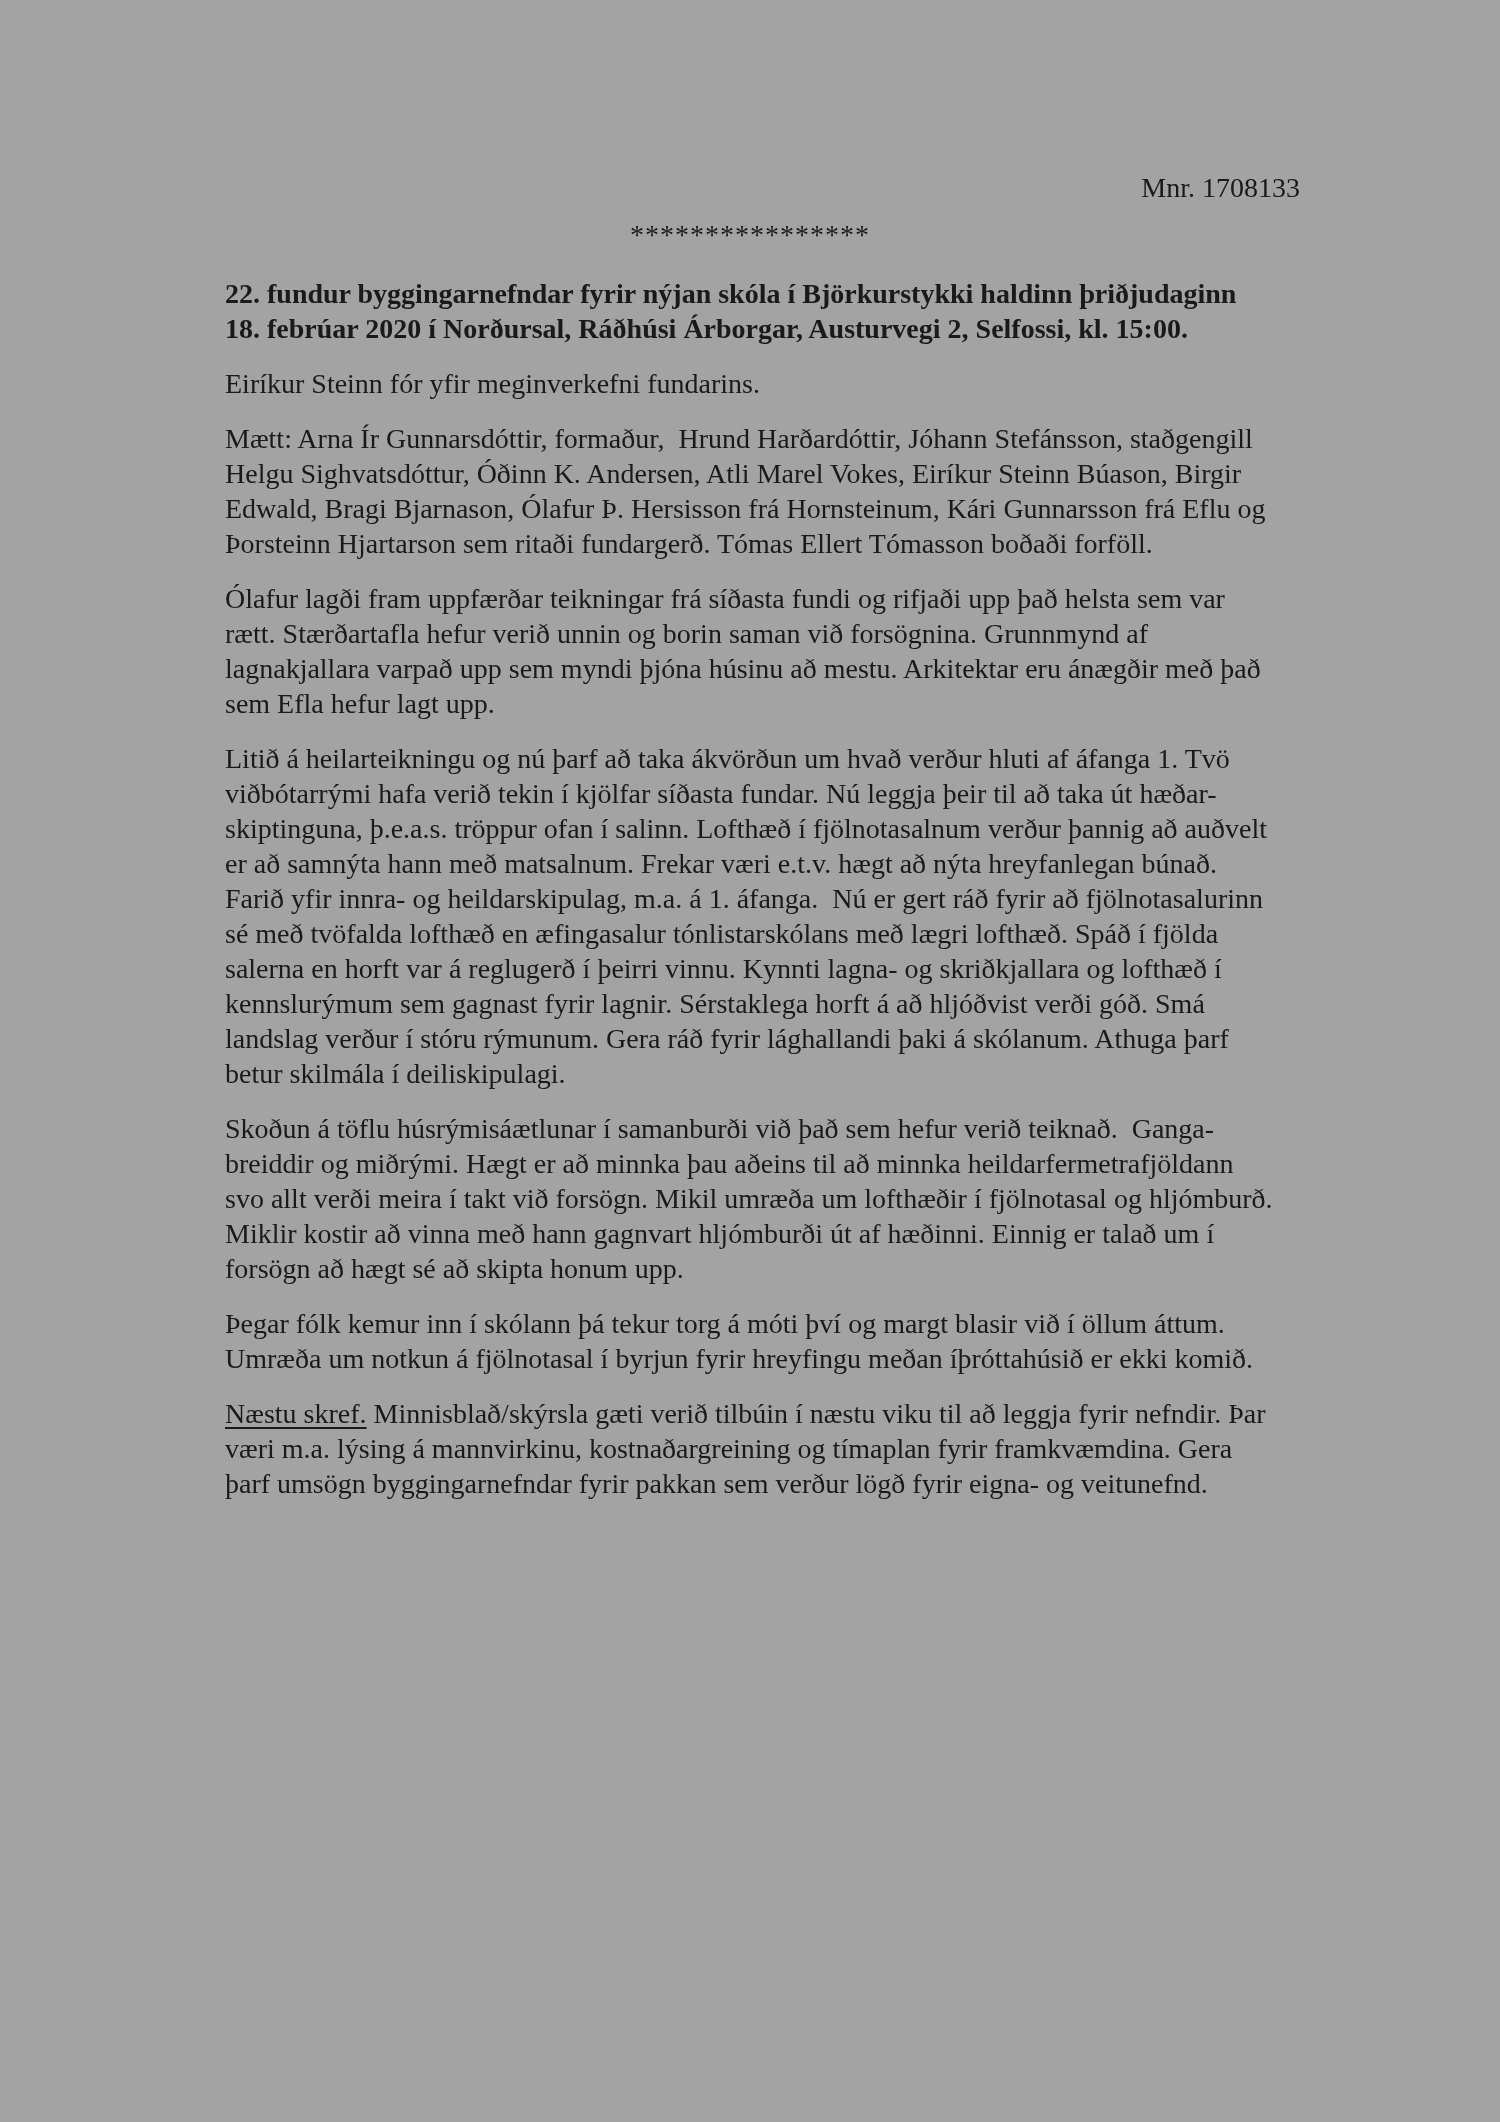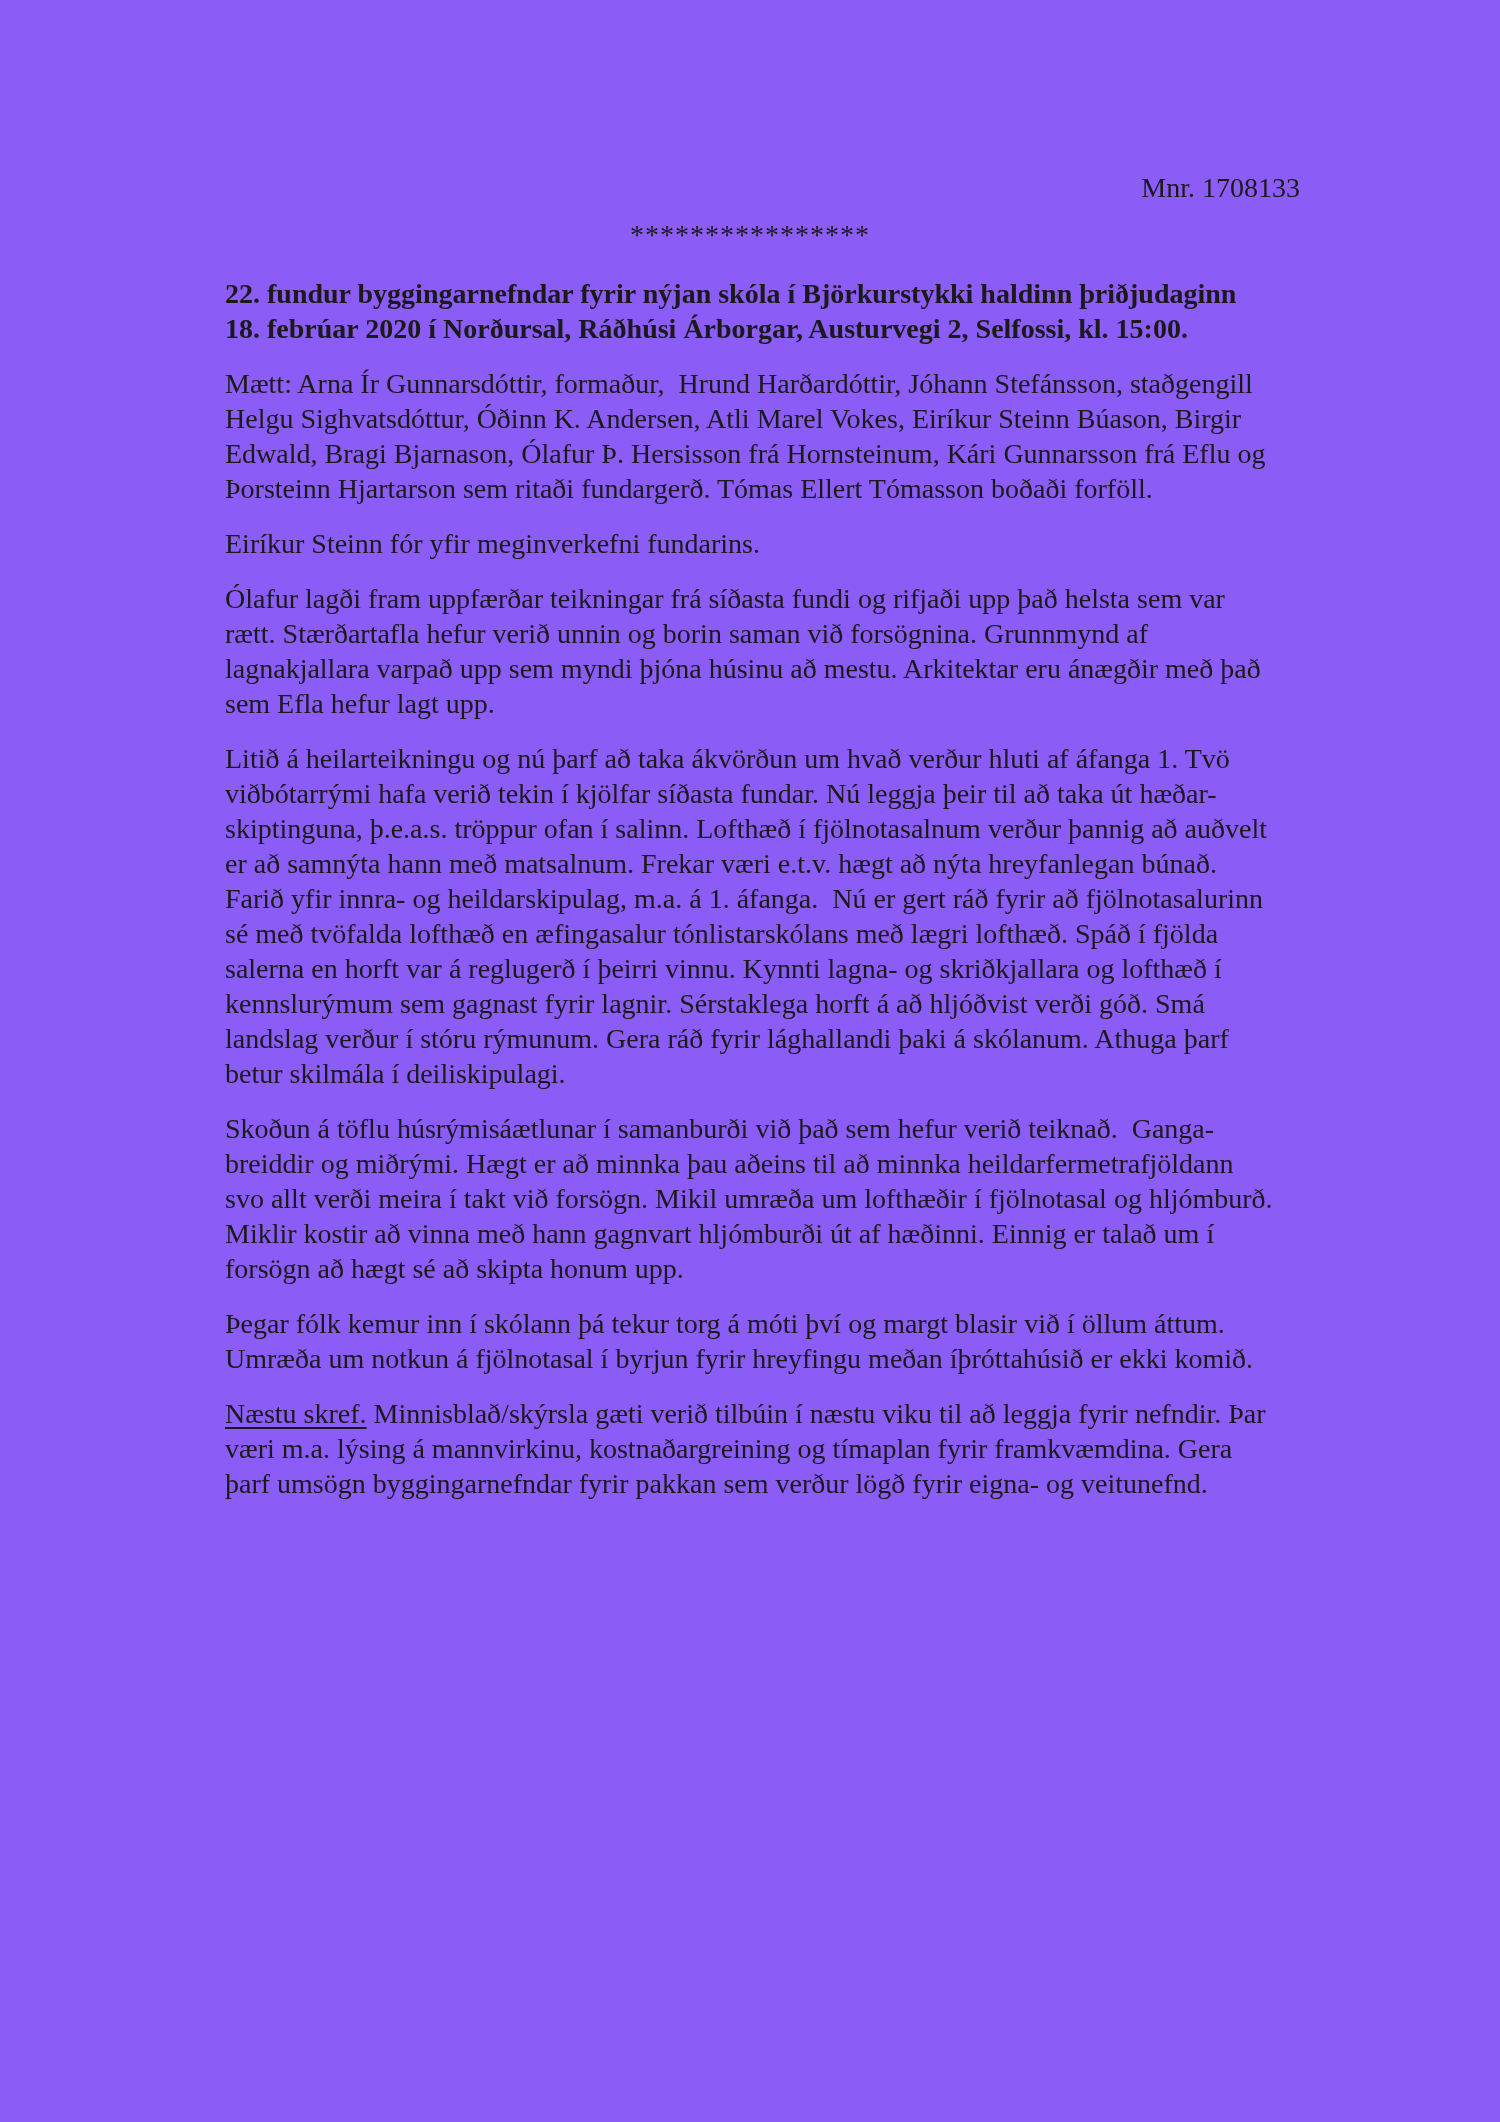--- a/index.html
+++ b/index.html
@@ -4,21 +4,21 @@
 <style>
   html, body {
     margin: 0;
     padding: 0;
     background: #ffffff;
   }
   .page {
     position: relative;
     width: 1500px;
     height: 2122px;
-    background: #8b5cf6;
+    background: #a3a3a3;
     overflow: hidden;
     font-family: "Liberation Serif", serif;
     color: #1a1a1a;
   }
   .meta {
     padding-top: 170px;
     padding-right: 200px;
     text-align: right;
     font-size: 28px;
     line-height: 35px;
@@ -65,26 +65,26 @@
 
 <div class="page">
   <div class="meta">Mnr. 1708133</div>
 
 
   <div class="separator">****************</div>
 
   <p class="para bold-heading">22. fundur byggingarnefndar fyrir nýjan skóla í Björkurstykki haldinn þriðjudaginn
 18. febrúar 2020 í Norðursal, Ráðhúsi Árborgar, Austurvegi 2, Selfossi, kl. 15:00.</p>
 
+  <p class="para">Eiríkur Steinn fór yfir meginverkefni fundarins.</p>
+
   <p class="para">Mætt: Arna Ír Gunnarsdóttir, formaður,  Hrund Harðardóttir, Jóhann Stefánsson, staðgengill
 Helgu Sighvatsdóttur, Óðinn K. Andersen, Atli Marel Vokes, Eiríkur Steinn Búason, Birgir
 Edwald, Bragi Bjarnason, Ólafur Þ. Hersisson frá Hornsteinum, Kári Gunnarsson frá Eflu og
 Þorsteinn Hjartarson sem ritaði fundargerð. Tómas Ellert Tómasson boðaði forföll.</p>
-
-  <p class="para">Eiríkur Steinn fór yfir meginverkefni fundarins.</p>
 
   <p class="para">Ólafur lagði fram uppfærðar teikningar frá síðasta fundi og rifjaði upp það helsta sem var
 rætt. Stærðartafla hefur verið unnin og borin saman við forsögnina. Grunnmynd af
 lagnakjallara varpað upp sem myndi þjóna húsinu að mestu. Arkitektar eru ánægðir með það
 sem Efla hefur lagt upp.</p>
 
   <p class="para">Litið á heilarteikningu og nú þarf að taka ákvörðun um hvað verður hluti af áfanga 1. Tvö
 viðbótarrými hafa verið tekin í kjölfar síðasta fundar. Nú leggja þeir til að taka út hæðar-
 skiptinguna, þ.e.a.s. tröppur ofan í salinn. Lofthæð í fjölnotasalnum verður þannig að auðvelt
 er að samnýta hann með matsalnum. Frekar væri e.t.v. hægt að nýta hreyfanlegan búnað.

